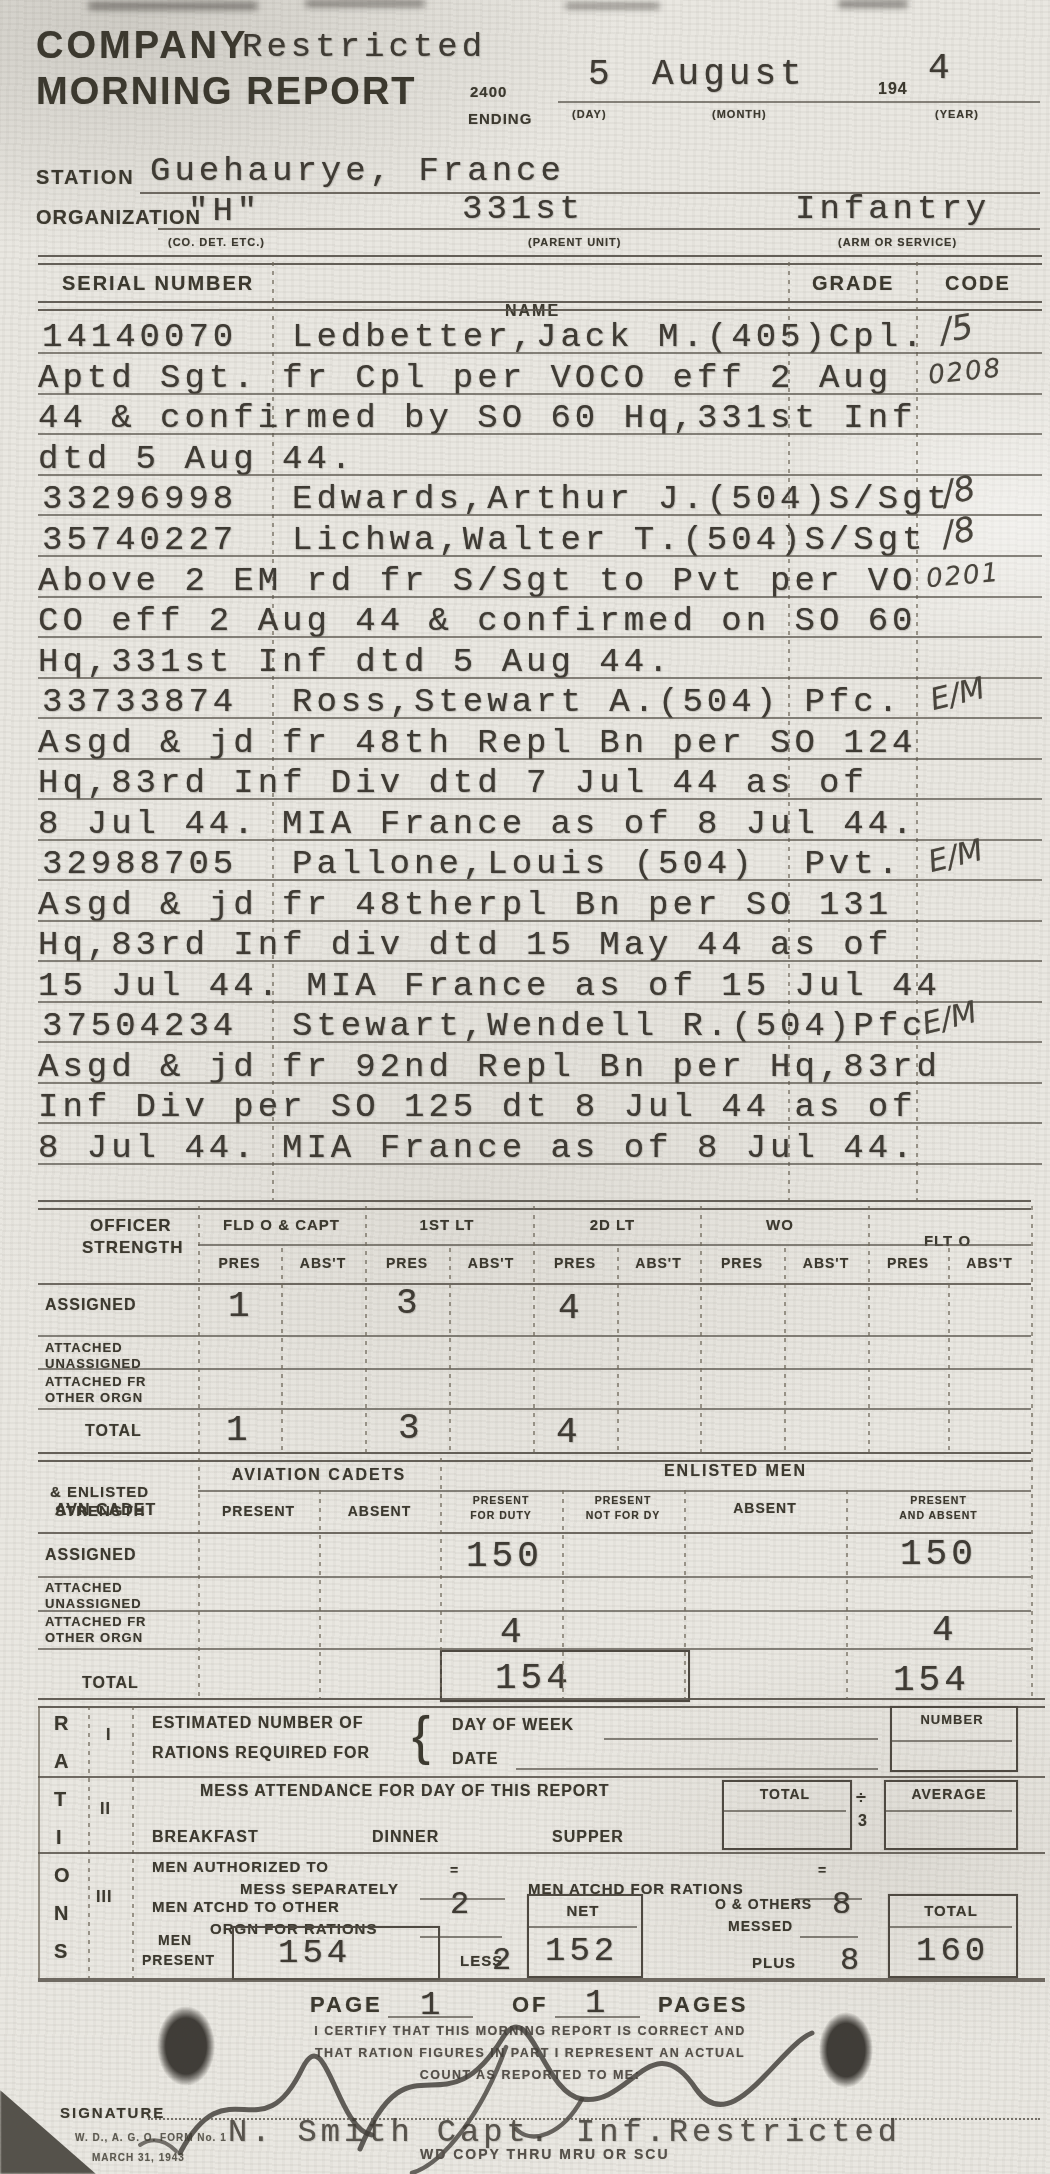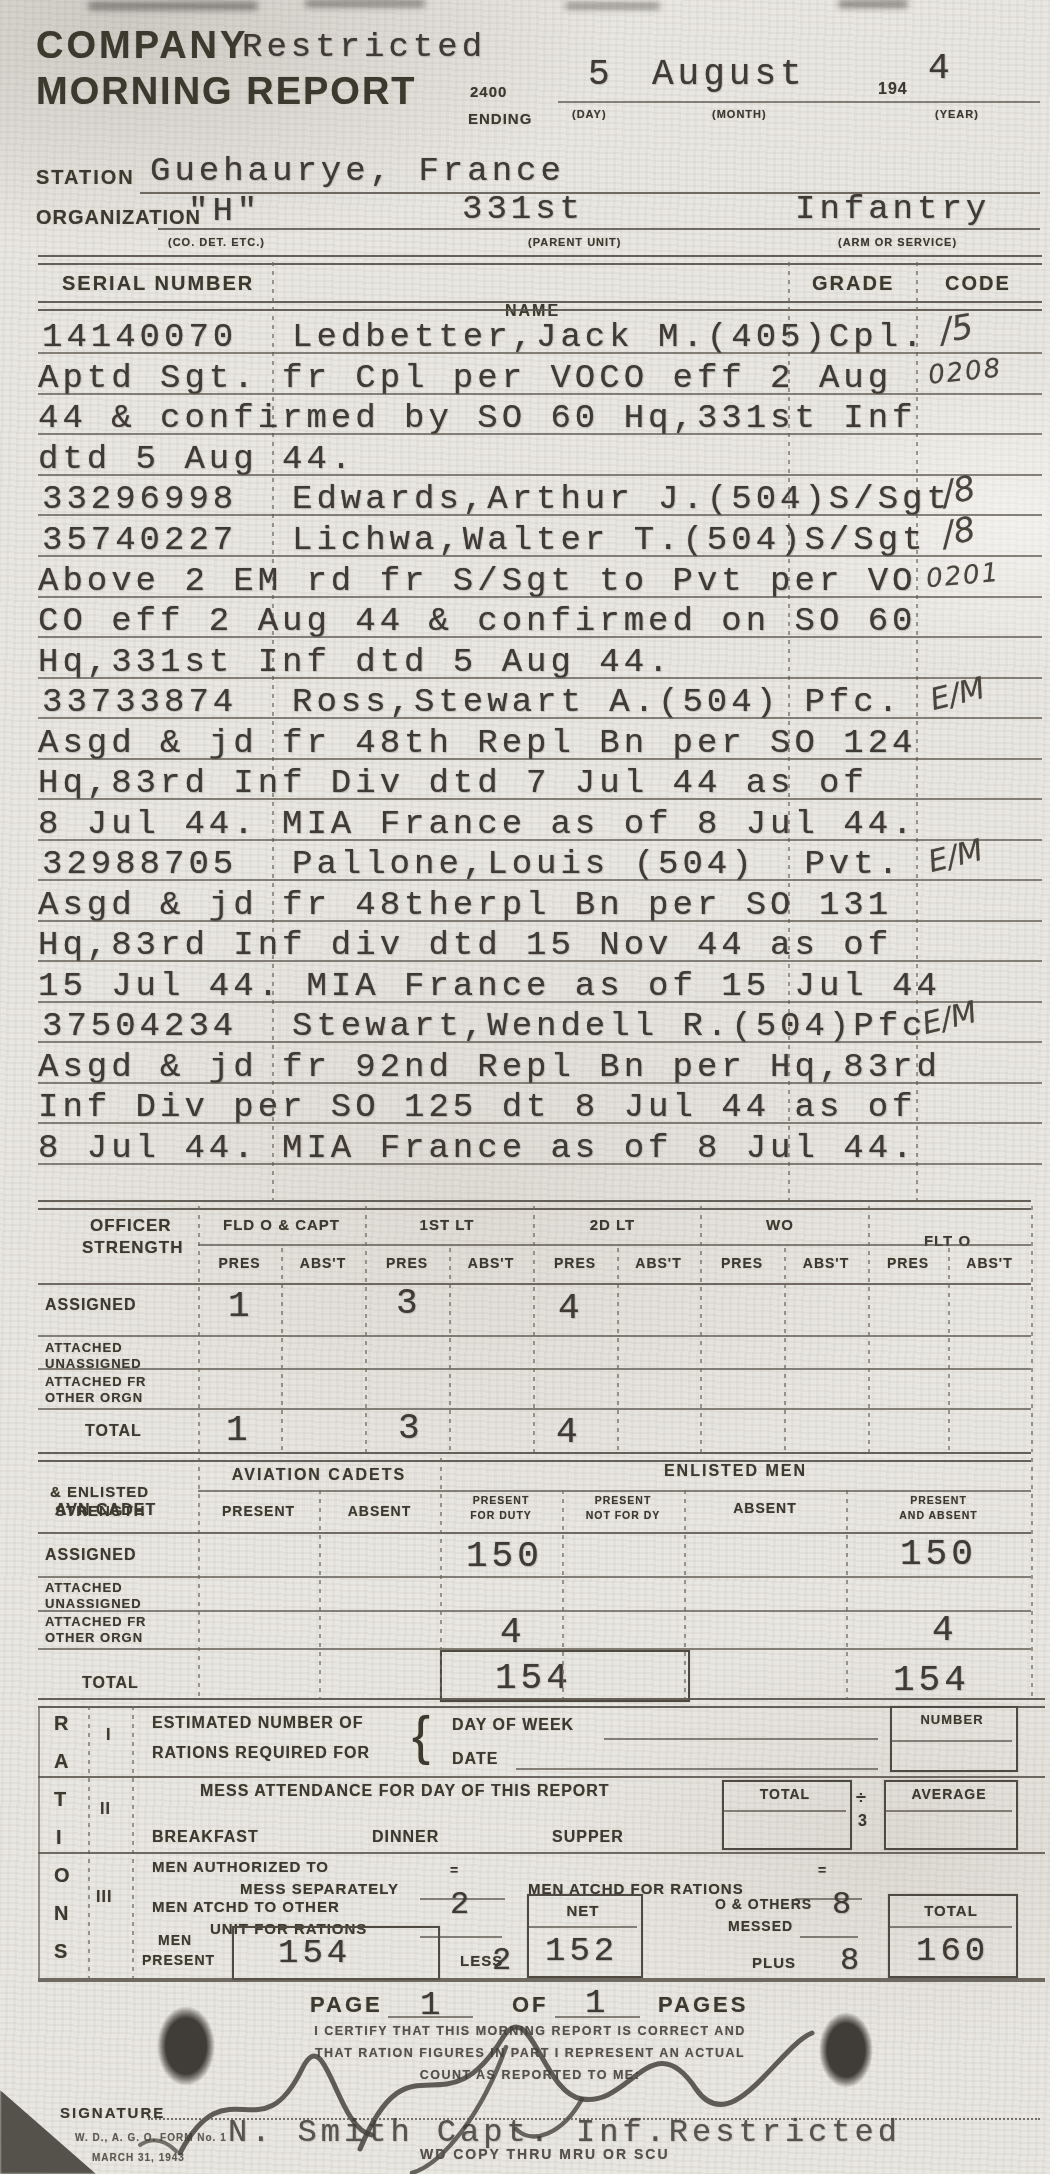--- a/index.html
+++ b/index.html
@@ -130,21 +130,21 @@
     <div class="hline thin" style="left:38px;top:839px;width:1004px;"></div>
 
     <span class="typed" style="left:42px;top:845px;">32988705</span>
     <span class="typed" style="left:292px;top:845px;">Pallone,Louis (504)  Pvt.</span>
     <span class="hand" style="left:928px;top:838px;font-size:30px;transform:rotate(-14deg);">E/M</span>
     <div class="hline thin" style="left:38px;top:879px;width:1004px;"></div>
 
     <span class="typed" style="left:38px;top:886px;">Asgd &amp; jd fr 48therpl Bn per SO 131</span>
     <div class="hline thin" style="left:38px;top:920px;width:1004px;"></div>
 
-    <span class="typed" style="left:38px;top:926px;">Hq,83rd Inf div dtd 15 Nov 44 as of</span>
+    <span class="typed" style="left:38px;top:926px;">Hq,83rd Inf div dtd 15 May 44 as of</span>
     <div class="hline thin" style="left:38px;top:960px;width:1004px;"></div>
 
     <span class="typed" style="left:38px;top:967px;">15 Jul 44. MIA France as of 15 Jul 44</span>
     <div class="hline thin" style="left:38px;top:1001px;width:1004px;"></div>
 
     <span class="typed" style="left:42px;top:1007px;">37504234</span>
     <span class="typed" style="left:292px;top:1007px;">Stewart,Wendell R.(504)Pfc</span>
     <span class="hand" style="left:922px;top:1000px;font-size:30px;transform:rotate(-14deg);">E/M</span>
     <div class="hline thin" style="left:38px;top:1041px;width:1004px;"></div>
 
@@ -304,21 +304,21 @@
 
     <span class="print" style="left:152px;top:1858px;font-size:15px;">MEN AUTHORIZED TO</span>
     <span class="print" style="left:240px;top:1880px;font-size:15px;">MESS SEPARATELY</span>
     <div class="hline thin" style="left:420px;top:1898px;width:85px;"></div>
     <span class="print" style="left:450px;top:1862px;font-size:14px;">=</span>
     <span class="print" style="left:528px;top:1880px;font-size:15px;">MEN ATCHD FOR RATIONS</span>
     <div class="hline thin" style="left:795px;top:1898px;width:67px;"></div>
     <span class="print" style="left:818px;top:1862px;font-size:14px;">=</span>
 
     <span class="print" style="left:152px;top:1898px;font-size:15px;">MEN ATCHD TO OTHER</span>
-    <span class="print" style="left:210px;top:1920px;font-size:15px;">UNIT FOR RATIONS</span>
+    <span class="print" style="left:210px;top:1920px;font-size:15px;">ORGN FOR RATIONS</span>
     <span class="typed" style="left:450px;top:1886px;font-size:32px;">2</span>
     <div class="hline thin" style="left:420px;top:1936px;width:82px;"></div>
 
     <div class="box" style="left:527px;top:1894px;width:112px;height:80px;"></div>
     <span class="print ctr" style="left:527px;width:112px;top:1902px;font-size:15px;">NET</span>
     <div class="hline thin" style="left:529px;top:1926px;width:108px;"></div>
     <span class="typed" style="left:545px;top:1932px;font-size:34px;">152</span>
 
     <span class="print" style="left:715px;top:1896px;font-size:14px;">O &amp; OTHERS</span>
     <span class="print" style="left:728px;top:1918px;font-size:14px;">MESSED</span>

